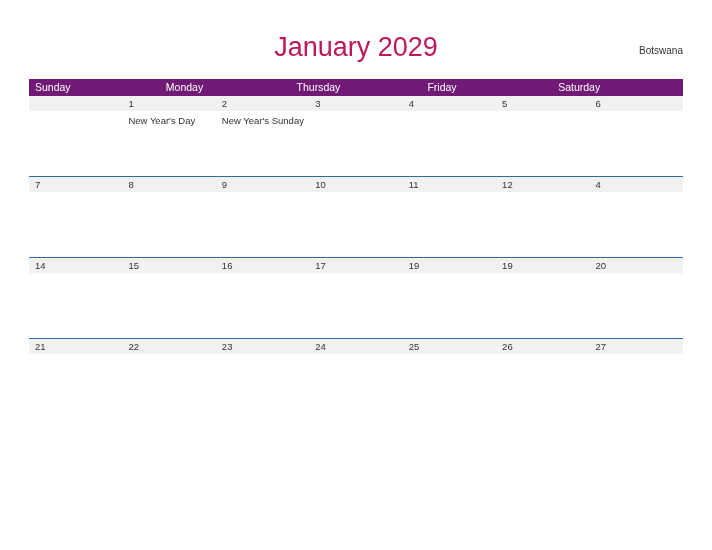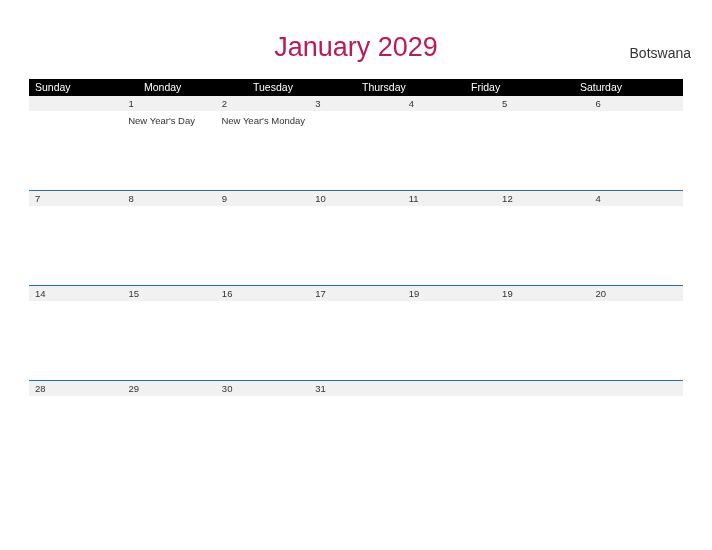--- a/index.html
+++ b/index.html
@@ -71,39 +71,39 @@
     top: 32px;
     width: 712px;
     text-align: center;
     font-size: 27px;
     color: #be185d;
     font-family: "Liberation Sans", sans-serif;
   }
 
   .region {
     position: absolute;
-    right: 21px;
+    right: 29px;
     top: 45px;
-    font-size: 14px;
+    font-size: 10px;
     color: #333333;
   }
 
   
   .calendar {
     position: absolute;
     left: 29px;
     top: 79px;
     width: 654px;
   }
 
   .weekday-row {
     display: flex;
     width: 654px;
     height: 17px;
-    background: #000000;
+    background: #701a75;
   }
   .weekday {
     flex: 1 1 0;
     color: #ffffff;
     font-size: 10.5px;
     line-height: 17px;
     padding-left: 6px;
     box-sizing: border-box;
     white-space: nowrap;
     overflow: hidden;
@@ -117,21 +117,21 @@
   }
   .week-dates {
     display: flex;
     width: 654px;
     height: 15px;
     background: #f1f1f1;
   }
   .week-body {
     display: flex;
     width: 654px;
-    height: 79px;
+    height: 65px;
     background: #ffffff;
   }
   .week:last-child .week-body {
     height: 22px;
   }
 
   .daynum {
     flex: 1 1 0;
     font-size: 9.5px;
     line-height: 15px;
@@ -162,21 +162,20 @@
     <div class="title">January 2029</div>
 
     <div class="region">Botswana</div>
 
   </div>
 
   <div class="calendar">
     <div class="weekday-row">
         <div class="weekday">Sunday</div>
         <div class="weekday">Monday</div>
-        <div class="weekday">Tuesday</div>
         <div class="weekday">Thursday</div>
         <div class="weekday">Friday</div>
         <div class="weekday">Saturday</div>
       </div>
     <div class="weeks">
         <div class="week">
           <div class="week-dates">
             <div class="daynum"></div>
             <div class="daynum">1</div>
             <div class="daynum">2</div>
@@ -184,21 +183,21 @@
             <div class="daynum">4</div>
             <div class="daynum">5</div>
             <div class="daynum">6</div>
           </div>
           <div class="week-body">
             <div class="daycell"></div>
             <div class="daycell">
               <div class="event">New Year's Day</div>
             </div>
             <div class="daycell">
-              <div class="event">New Year's Monday</div>
+              <div class="event">New Year's Sunday</div>
             </div>
             <div class="daycell"></div>
             <div class="daycell"></div>
             <div class="daycell"></div>
             <div class="daycell"></div>
           </div>
         </div>
         <div class="week">
           <div class="week-dates">
             <div class="daynum">7</div>
@@ -234,27 +233,27 @@
             <div class="daycell"></div>
             <div class="daycell"></div>
             <div class="daycell"></div>
             <div class="daycell"></div>
             <div class="daycell"></div>
             <div class="daycell"></div>
           </div>
         </div>
         <div class="week">
           <div class="week-dates">
-            <div class="daynum">28</div>
-            <div class="daynum">29</div>
-            <div class="daynum">30</div>
-            <div class="daynum">31</div>
-            <div class="daynum"></div>
-            <div class="daynum"></div>
-            <div class="daynum"></div>
+            <div class="daynum">21</div>
+            <div class="daynum">22</div>
+            <div class="daynum">23</div>
+            <div class="daynum">24</div>
+            <div class="daynum">25</div>
+            <div class="daynum">26</div>
+            <div class="daynum">27</div>
           </div>
           <div class="week-body">
             <div class="daycell"></div>
             <div class="daycell"></div>
             <div class="daycell"></div>
             <div class="daycell"></div>
             <div class="daycell"></div>
             <div class="daycell"></div>
             <div class="daycell"></div>
           </div>

